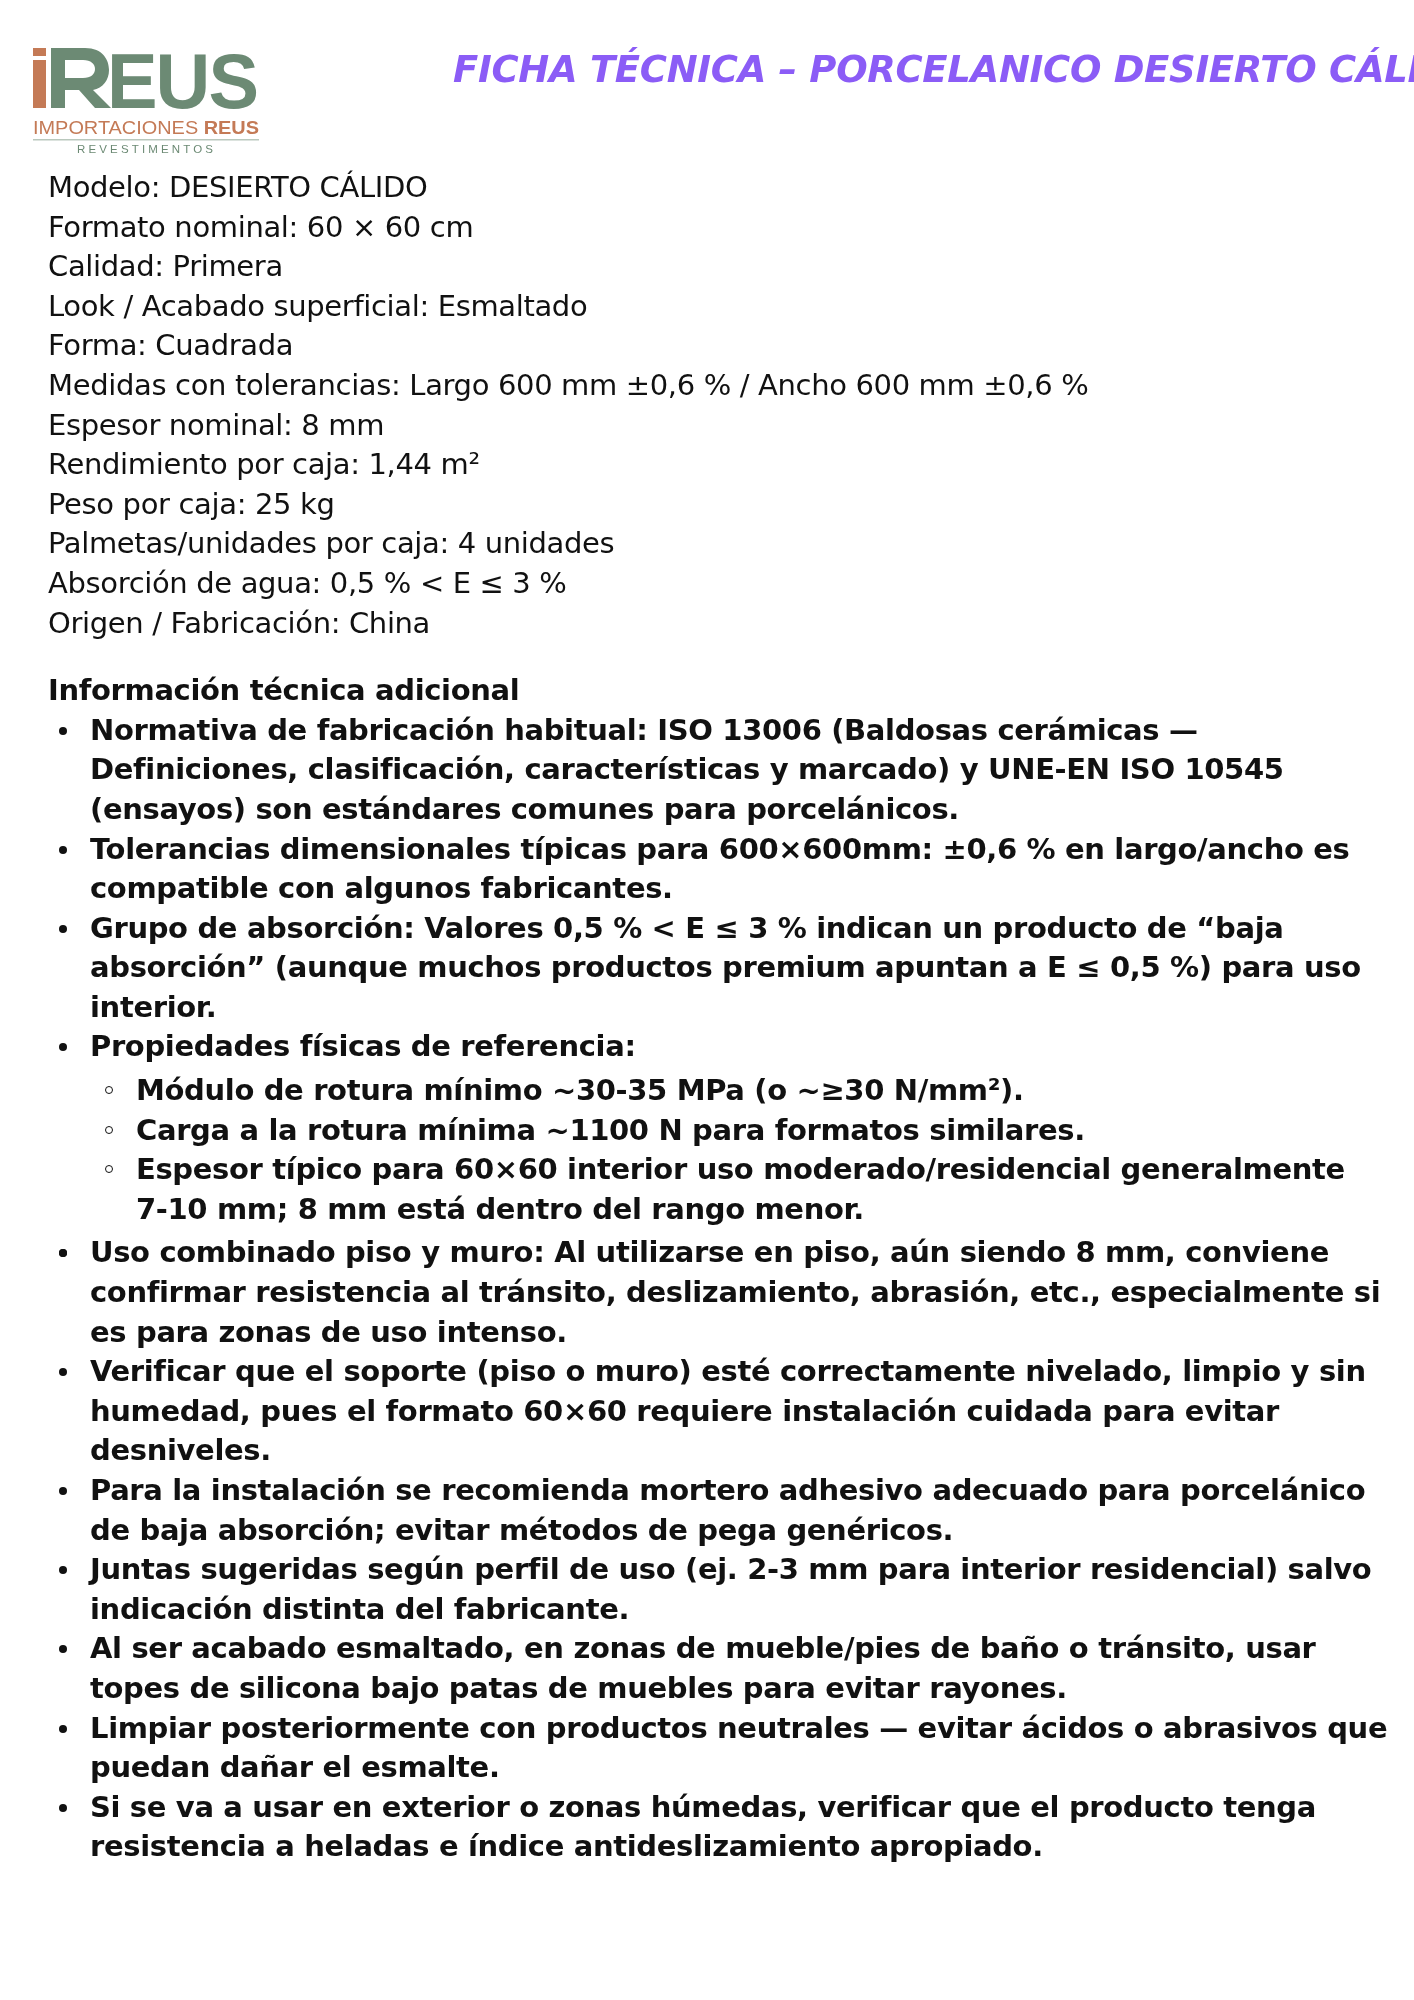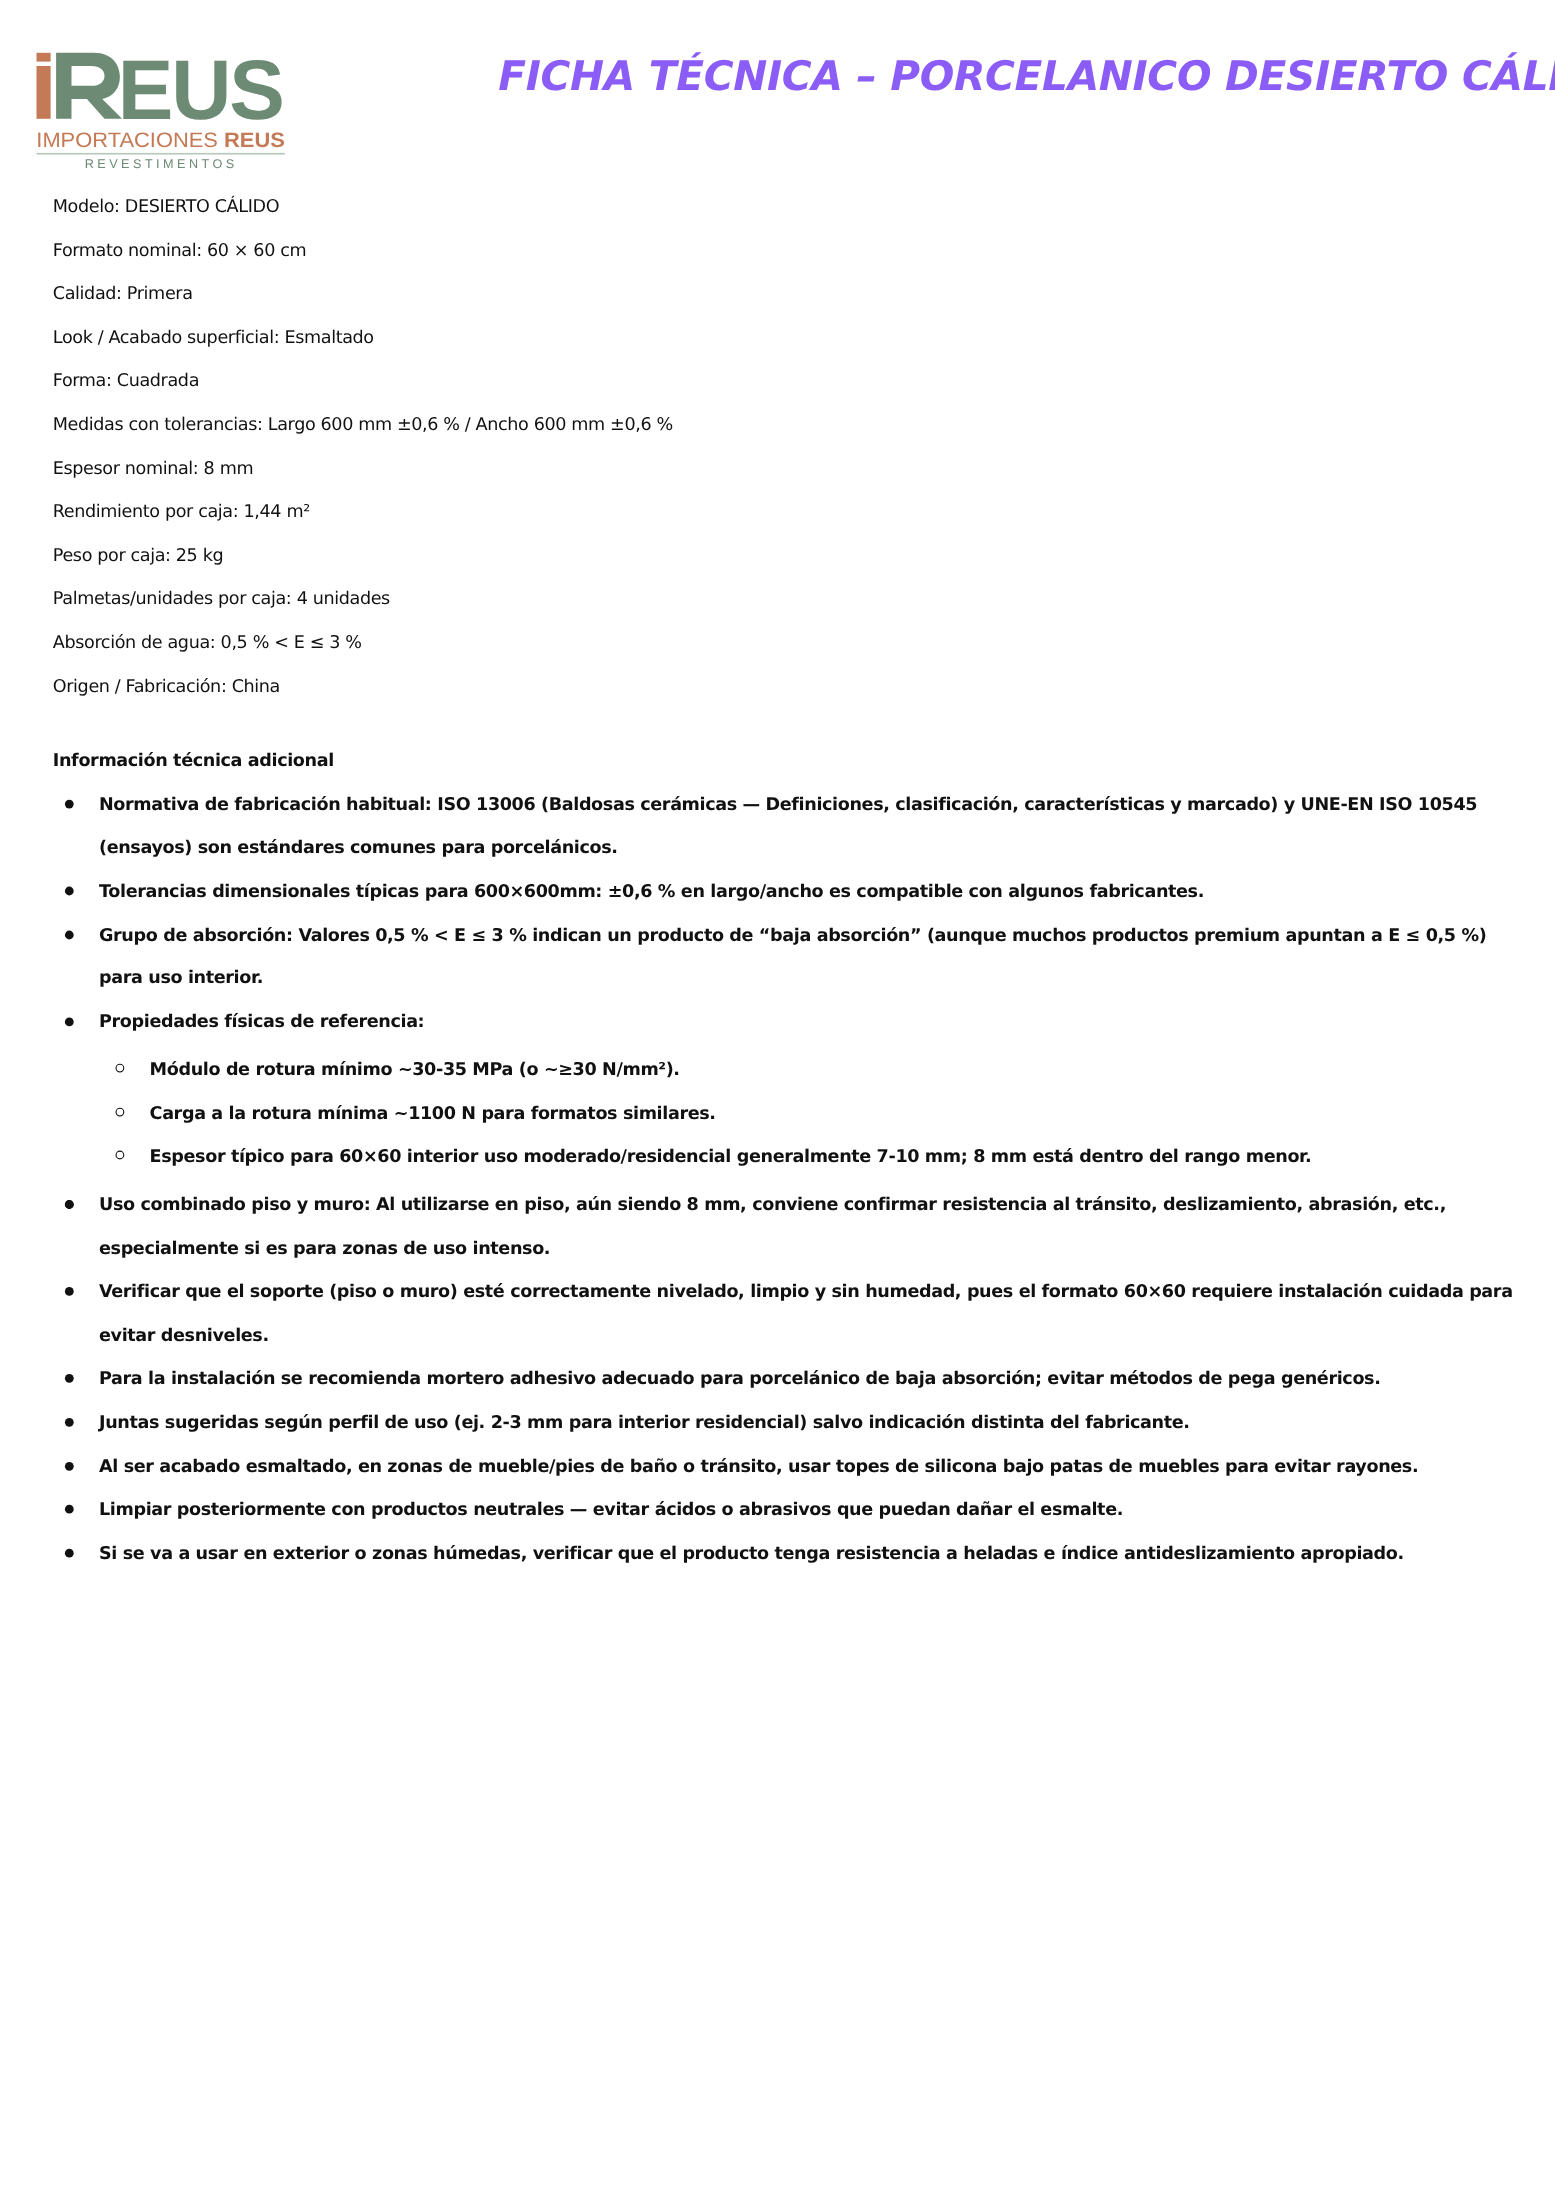--- a/index.html
+++ b/index.html
@@ -2,21 +2,21 @@
 <html><head>
 <meta charset="utf-8">
 <style>
   html, body { margin: 0; padding: 0; background: #ffffff; }
   body { width: 1414px; height: 2000px; position: relative; overflow: hidden;
          font-family: "DejaVu Sans", sans-serif; color: #111111; }
   .logo { position: absolute; left: 33px; top: 46px; width: 226px; height: 110px; }
   .logo svg { display: block; }
   .title { position: absolute; left: 453px; top: 48px; font-size: 37px; font-weight: bold;
            letter-spacing: -0.3px; white-space: nowrap; color: #8b5cf6; font-style: italic; }
-  .content { position: absolute; left: 48px; top: 168px; width: 1340px; font-size: 16px;
+  .content { position: absolute; left: 48px; top: 168px; width: 1340px; font-size: 29px;
              line-height: 39.6px; letter-spacing: -0.35px; }
   .spec-line { margin: 0; white-space: nowrap; }
   .section-heading { margin: 28px 0 0 0; font-weight: bold; }
   ul.bullets { list-style: none; margin: 0; padding: 0; }
   ul.bullets > li { position: relative; padding-left: 42px; font-weight: bold; }
   ul.bullets > li > .dot { position: absolute; left: 11px; top: 16px; width: 8px; height: 8px;
                            border-radius: 50%; background: #111; }
   ul.sub { list-style: none; margin: 4px; padding: 0; }
   ul.sub > li { position: relative; padding-left: 42px; }
   ul.sub > li > .ring { position: absolute; left: 11px; top: 15px; width: 6px; height: 6px;

